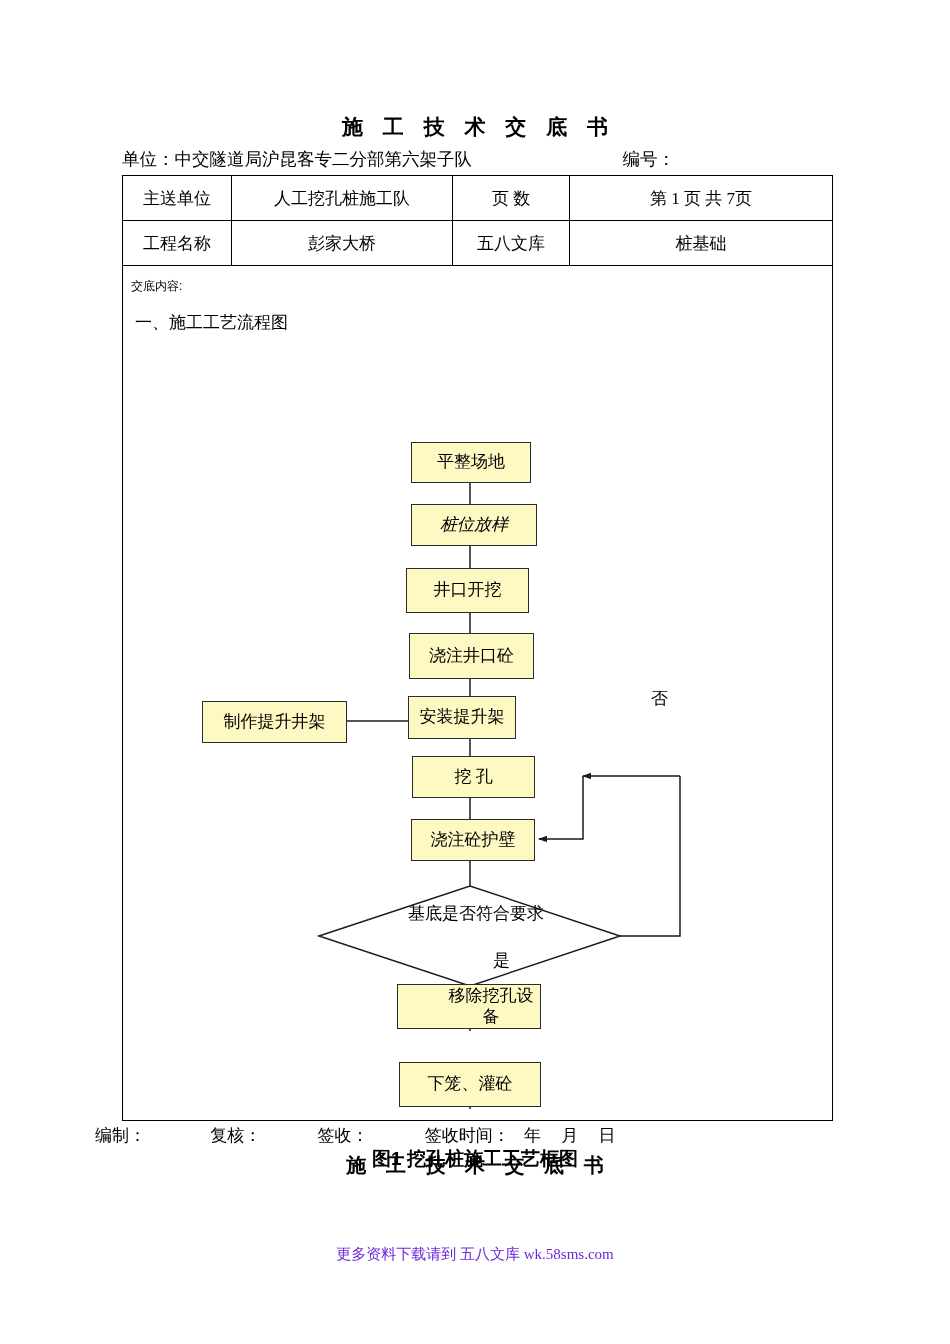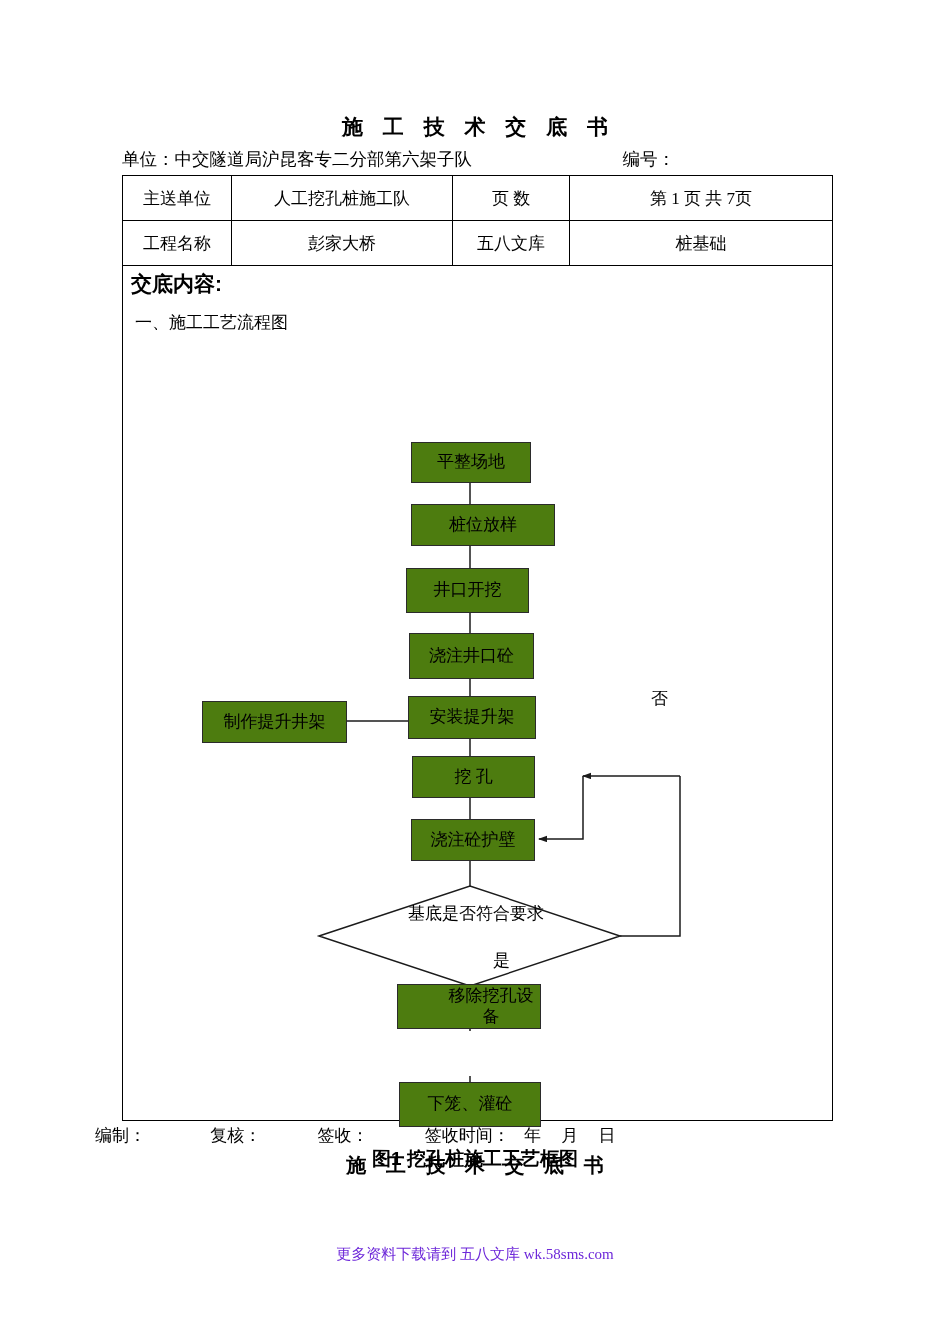--- a/index.html
+++ b/index.html
@@ -68,23 +68,23 @@
   .content-cell {
     height: 854px;
     text-align: left !important;
     vertical-align: top !important;
     position: relative;
   }
 
   .content-head {
     position: absolute;
     left: 8px;
-    top: 4px;
-    font-size: 21px;
-    font-weight: bold;
+    top: 12px;
+    font-size: 12px;
+    font-weight: normal;
     font-family: "Liberation Sans", "DejaVu Sans", sans-serif;
   }
   .content-sub {
     position: absolute;
     left: 12px;
     top: 45px;
     font-size: 17px;
   }
 
   
@@ -96,21 +96,21 @@
     height: 852px;
   }
   .flow-svg {
     position: absolute;
     left: 0;
     top: 0;
   }
   .node {
     position: absolute;
     border: 1.4px solid #2b2b2b;
-    background: #4d7c0f;
+    background: #fef9c3;
     font-size: 17px;
     display: flex;
     align-items: center;
     justify-content: center;
     box-sizing: border-box;
     line-height: 1.2;
     text-align: center;
   }
 
   .diamond-label {
@@ -231,49 +231,49 @@
 
           <polyline points="497,670 557,670 557,510" fill="none" stroke="#1b1b1b" stroke-width="1.5"></polyline>
           <polyline points="557,510 460,510" fill="none" stroke="#1b1b1b" stroke-width="1.5" marker-end="url(#arrow)"></polyline>
           <polyline points="460,510 460,573 416,573" fill="none" stroke="#1b1b1b" stroke-width="1.5" marker-end="url(#arrow)"></polyline>
         </svg>
 
         <div class="node" style="left:288px; top:176px; width:120px; height:41px;">
           <span>平整场地</span>
         </div>
 
-        <div class="node" style="left:288px; top:238px; width:144px; height:42px;">
+        <div class="node" style="left:288px; top:238px; width:126px; height:42px;font-style:italic;">
           <span>桩位放样</span>
         </div>
 
         <div class="node" style="left:283px; top:302px; width:123px; height:45px;">
           <span>井口开挖</span>
         </div>
 
         <div class="node" style="left:286px; top:367px; width:125px; height:46px;">
           <span>浇注井口砼</span>
         </div>
 
-        <div class="node" style="left:285px; top:430px; width:128px; height:43px;">
+        <div class="node" style="left:285px; top:430px; width:108px; height:43px;">
           <span>安装提升架</span>
         </div>
 
         <div class="node" style="left:289px; top:490px; width:123px; height:42px;">
           <span>挖    孔</span>
         </div>
 
         <div class="node" style="left:288px; top:553px; width:124px; height:42px;">
           <span>浇注砼护壁</span>
         </div>
 
         <div class="node" style="left:274px; top:718px; width:144px; height:45px;padding-left:44px;">
           <span>移除挖孔设备</span>
         </div>
 
-        <div class="node" style="left:276px; top:796px; width:142px; height:45px;margin-top:20px;">
+        <div class="node" style="left:276px; top:796px; width:142px; height:45px;">
           <span>下笼、灌砼</span>
         </div>
 
         <div class="node" style="left:79px; top:435px; width:145px; height:42px;">
           <span>制作提升井架</span>
         </div>
 
         <div class="diamond-label" style="left:277px; top:637px; width:152px;">
           <span>基底是否符合要求</span>
         </div>

